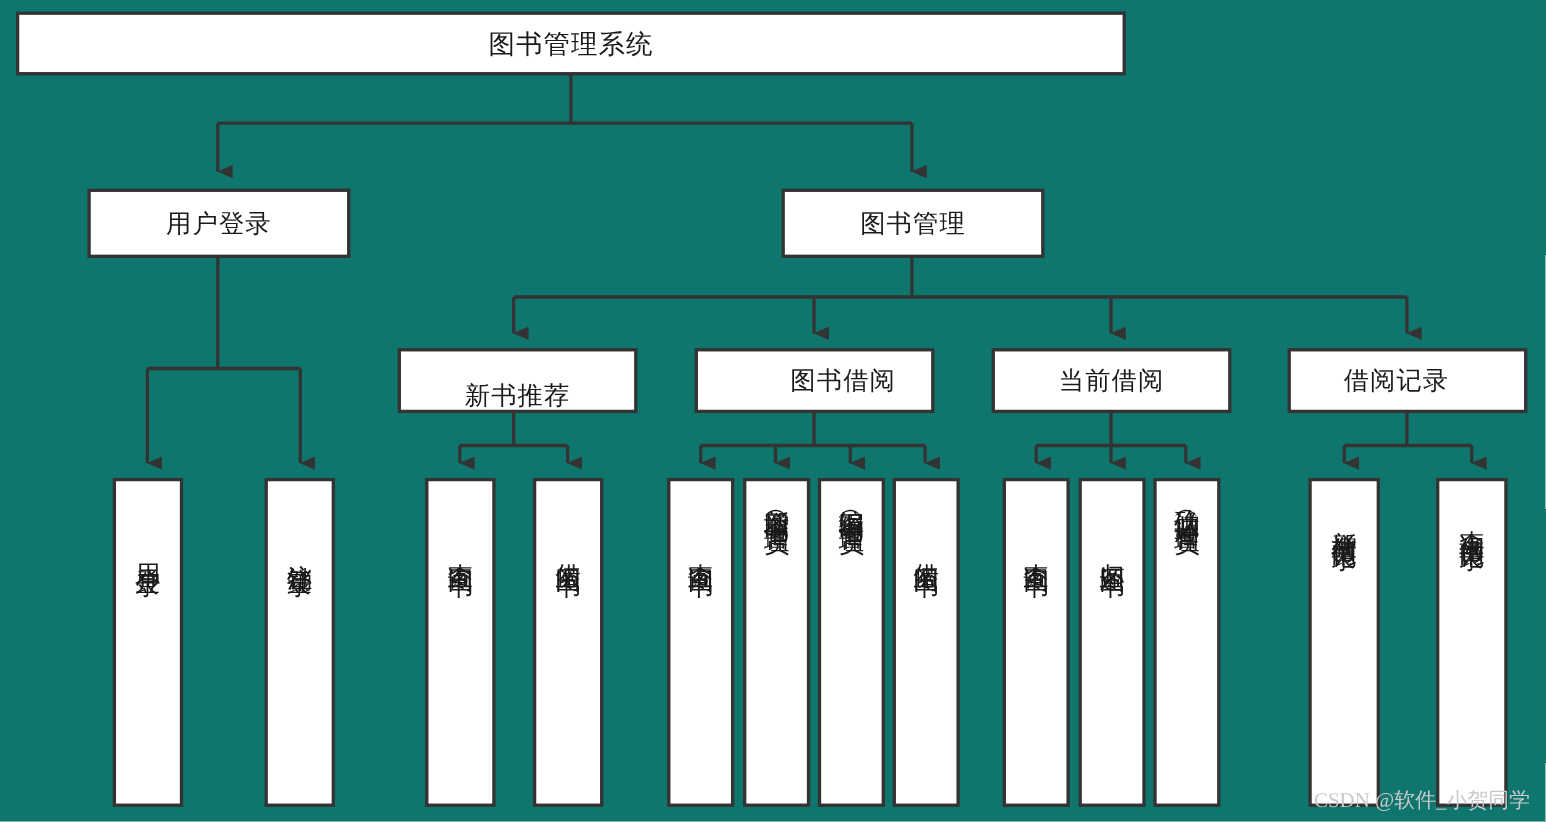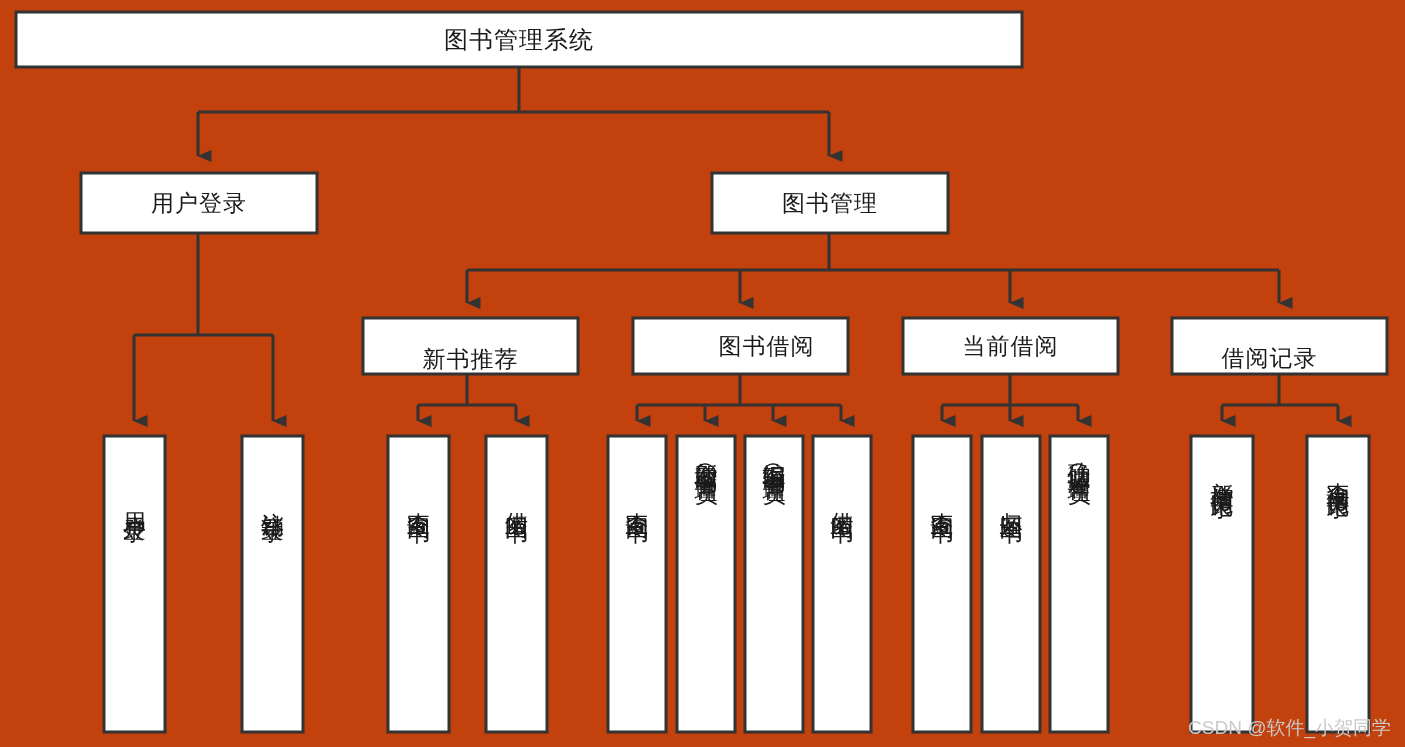--- a/index.html
+++ b/index.html
@@ -7,21 +7,21 @@
     padding: 0;
     background: #ffffff;
   }
   body {
     font-family: "Liberation Sans", "DejaVu Sans", sans-serif;
   }
   #diagram-root {
     position: relative;
     width: 1405px;
     height: 747px;
-    background: #c2410c;
+    background: #0f766e;
     overflow: hidden;
   }
   svg#tree-svg {
     position: absolute;
     top: 0;
     left: 0;
     width: 1405px;
     height: 747px;
     display: block;
   }
@@ -36,21 +36,21 @@
     fill: none;
   }
   .arrow-head {
     fill: #333333;
     stroke: none;
   }
   .watermark {
     position: absolute;
     right: 14px;
     bottom: 6px;
-    font-family: Liberation Sans, sans-serif;
+    font-family: Liberation Serif, serif;
     font-size: 19px;
     color: #c9c9c9;
     white-space: nowrap;
     pointer-events: none;
   }
   .vtext-wrap {
     position: absolute;
     display: flex;
     align-items: flex-start;
     justify-content: center;
@@ -192,21 +192,21 @@
 
   <div class="htext-wrap" style="left:363px; top:318px; width:215px; height:56px;margin-top:13px;">
     <span class="htext">新书推荐</span>
   </div>
   <div class="htext-wrap" style="left:659px; top:318px; width:215px; height:56px;">
     <span class="htext">图书借阅</span>
   </div>
   <div class="htext-wrap" style="left:903px; top:318px; width:215px; height:56px;border-radius:16px;">
     <span class="htext">当前借阅</span>
   </div>
-  <div class="htext-wrap" style="left:1172px; top:318px; width:195px; height:56px;align-items:flex-end;">
+  <div class="htext-wrap" style="left:1172px; top:318px; width:195px; height:56px;">
     <span class="htext">借阅记录</span>
   </div>
 
   <div class="vtext-wrap" style="left:104px; top:436px; width:61px; height:296px; padding-top:58px;">
     <span class="vtext">用户登录</span>
   </div>
   <div class="vtext-wrap" style="left:242px; top:436px; width:61px; height:296px; padding-top:58px;">
     <span class="vtext">注销登录</span>
   </div>
 

